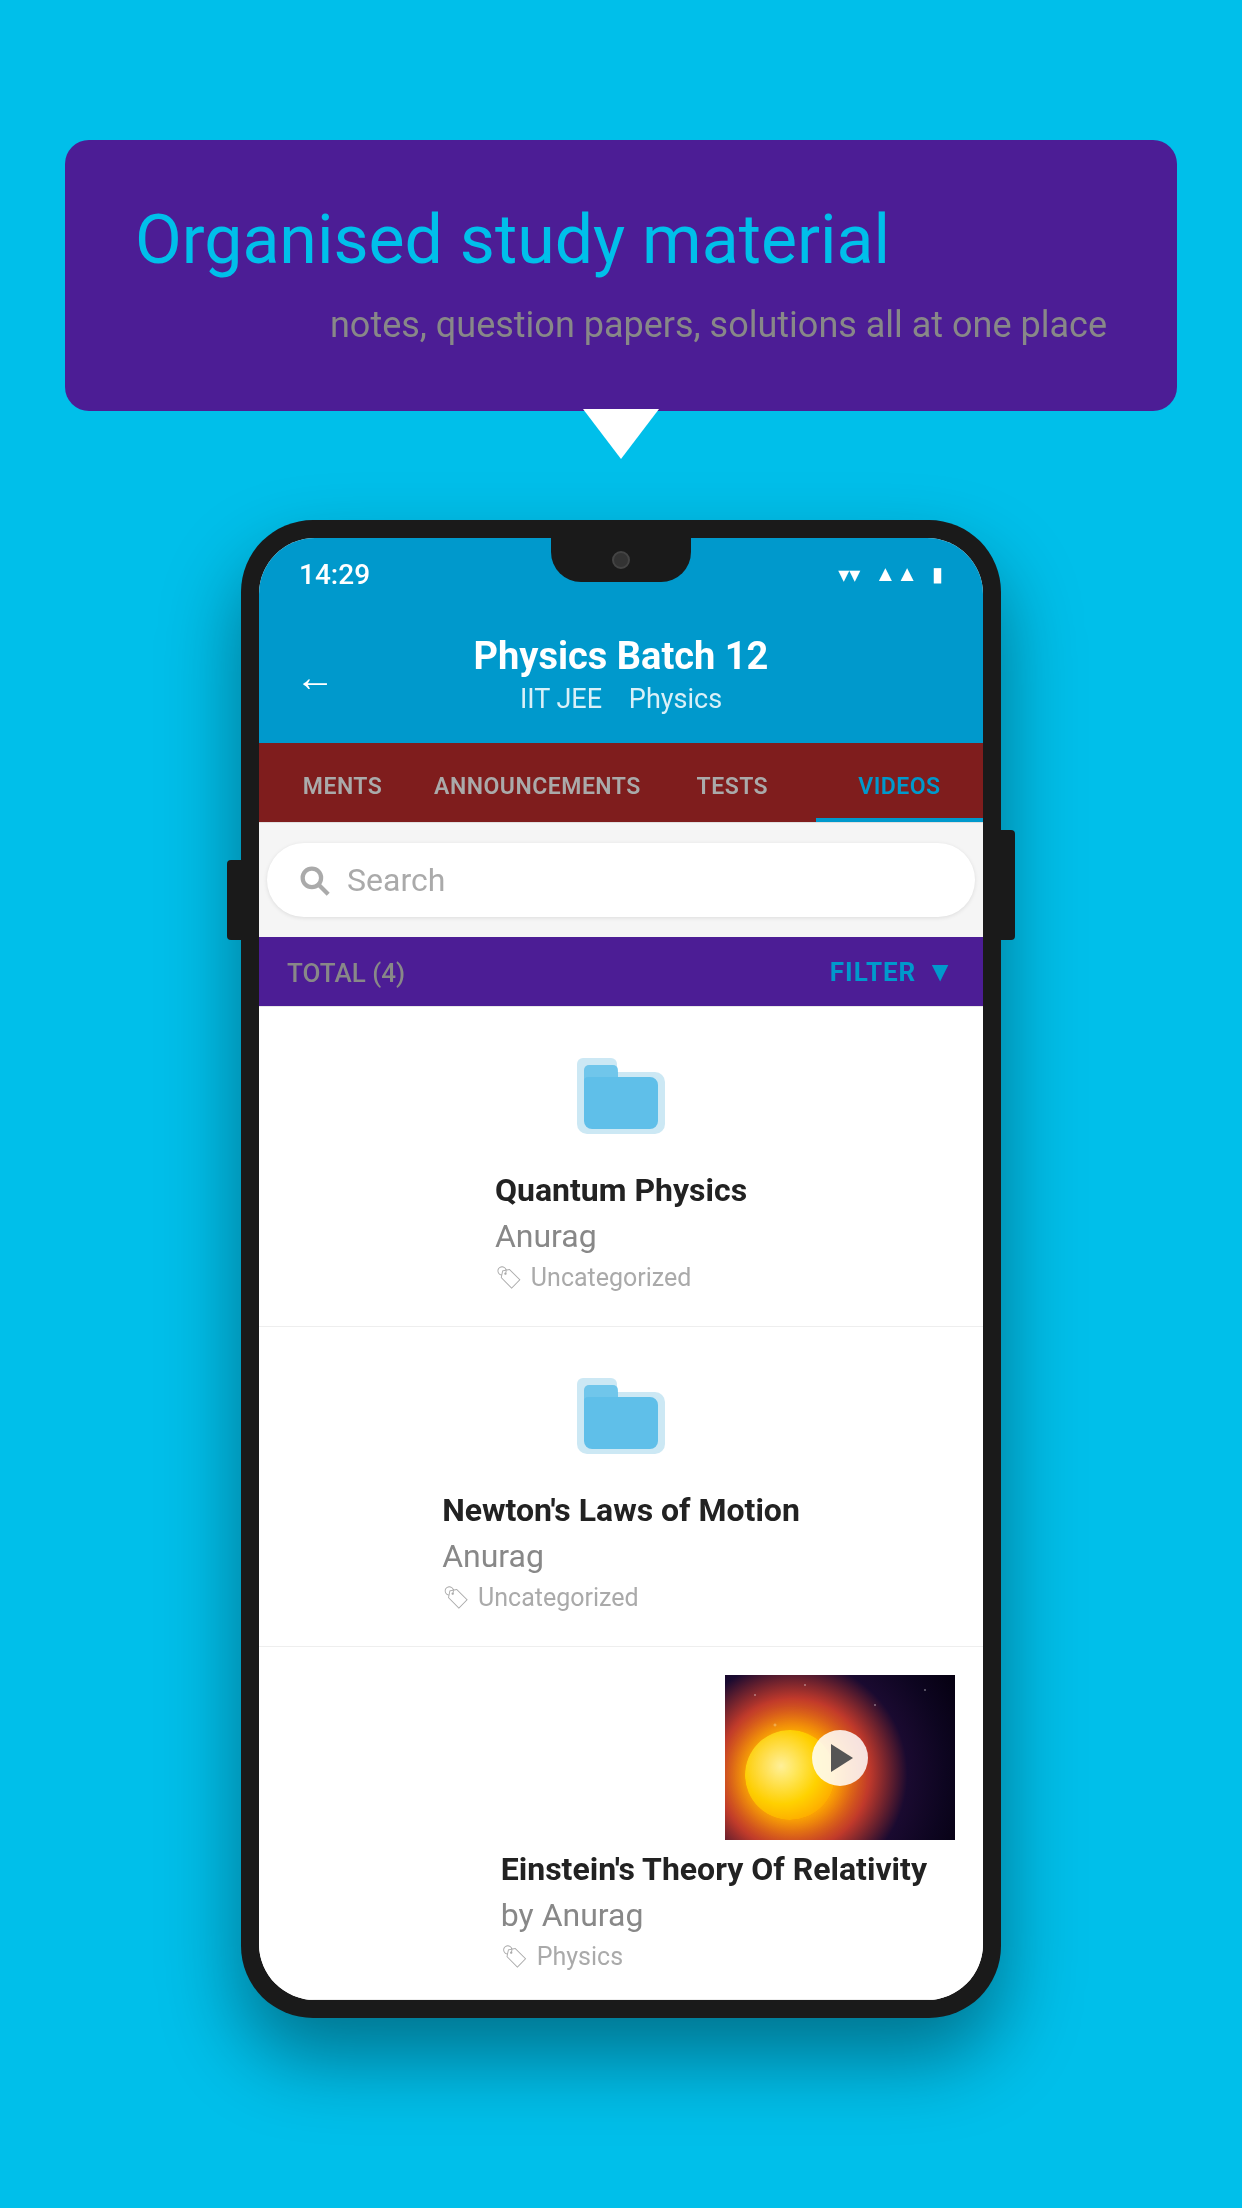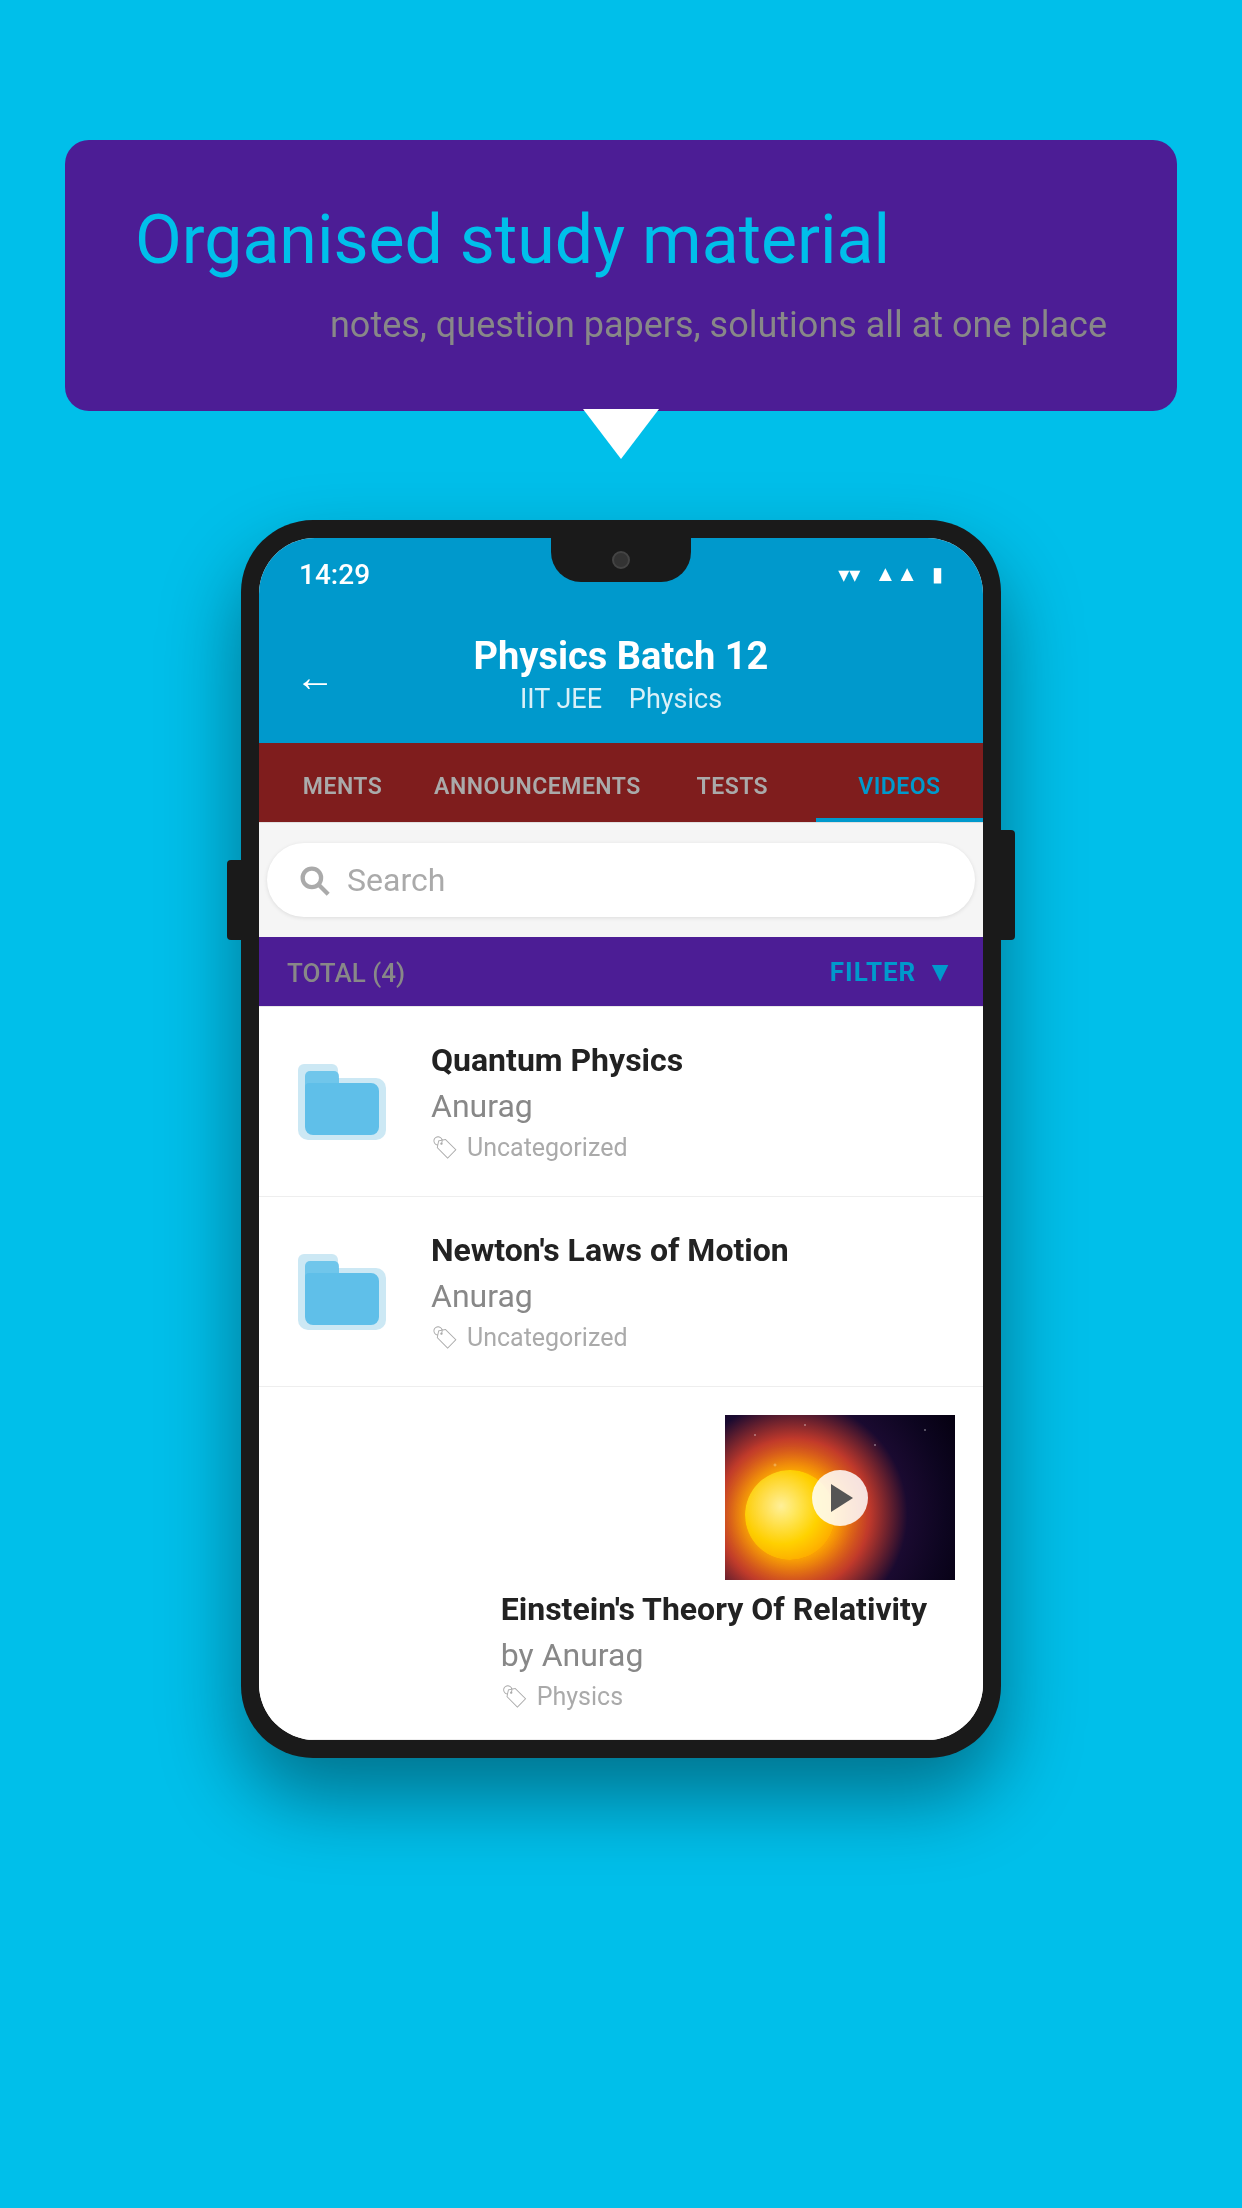--- a/index.html
+++ b/index.html
@@ -276,21 +276,22 @@
     
     .video-list {
       background: white;
     }
 
     .video-item {
       display: flex;
       align-items: center;
       padding: 34px 28px;
       border-bottom: 1px solid #eeeeee;
-      gap: 34px;
+      gap: 20px;
+      flex-direction: column;
     }
 
     .video-thumb {
       width: 110px;
       height: 110px;
       flex-shrink: 0;
       display: flex;
       align-items: center;
       justify-content: center;
     }

